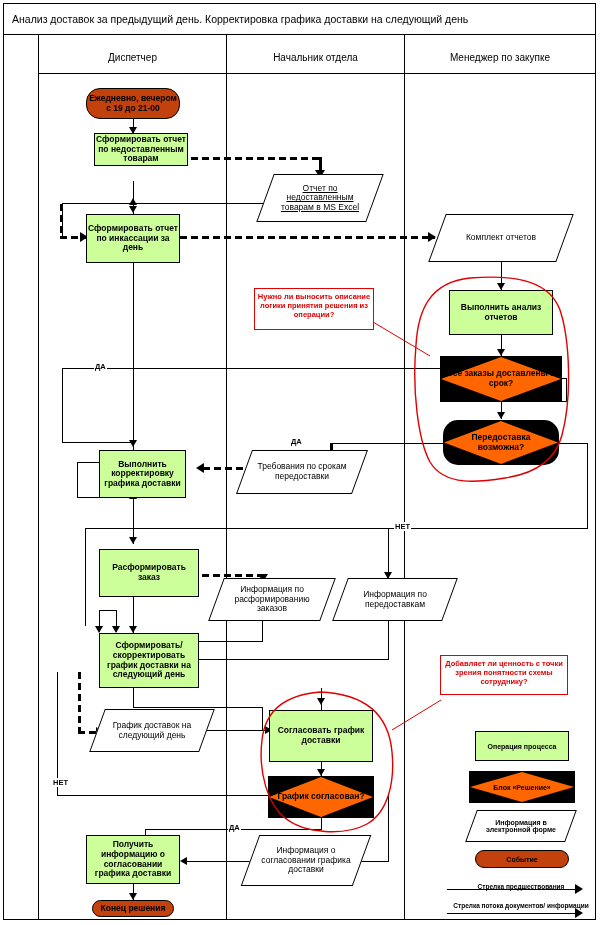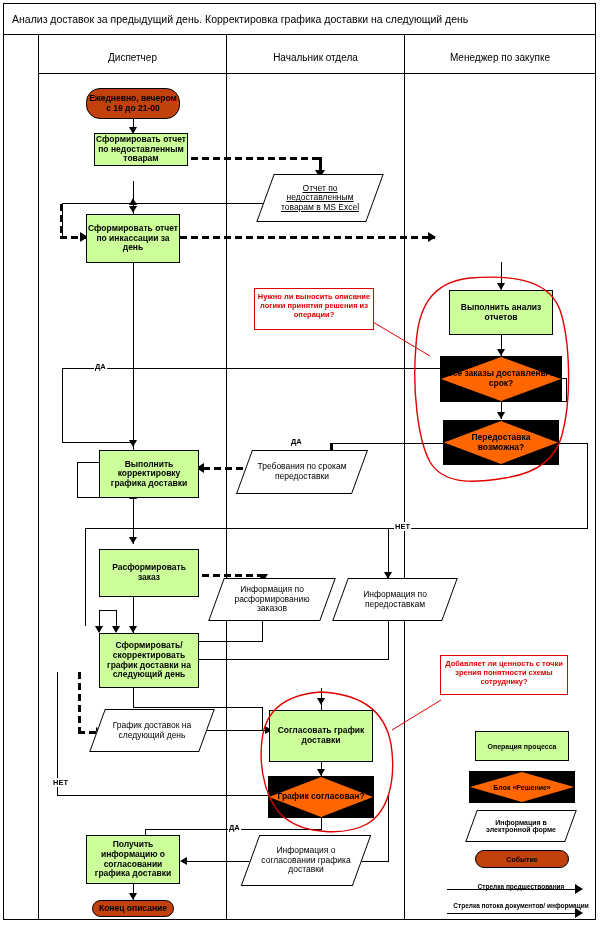--- a/index.html
+++ b/index.html
@@ -211,38 +211,42 @@
 
   <div class="node doc" style="left:265px;top:174px;width:110px;height:48px;text-decoration:underline;">
     <div class="pshape"></div>
     <span class="plbl">Отчет по недоставленным товарам в MS Excel</span>
   </div>
 
   <div class="node proc" style="left:86px;top:214px;width:94px;height:49px;">
     <span>Сформировать отчет по инкассации за день</span>
   </div>
 
+  <div class="node doc" style="left:437px;top:214px;width:128px;height:48px;">
+    <div class="pshape"></div>
+    <span class="plbl">Комплект отчетов</span>
+  </div>
 
   <div class="node proc" style="left:449px;top:290px;width:104px;height:45px;">
     <span>Выполнить анализ отчетов</span>
   </div>
 
   <div class="node dec" style="left:440px;top:356px;width:122px;height:46px;color:#000;">
     <div class="dedge"></div>
     <div class="dshape" style="inset:1px;"></div>
     <span class="dlbl">Все заказы доставлены в срок?</span>
   </div>
 
-  <div class="node dec" style="left:443px;top:420px;width:116px;height:45px;color:#000;">
+  <div class="node dec" style="left:443px;top:420px;width:116px;height:45px;color:#000;border-radius:15px;">
     <div class="dedge"></div>
     <div class="dshape" style="inset:1px;"></div>
     <span class="dlbl">Передоставка возможна?</span>
   </div>
 
-  <div class="node proc" style="left:99px;top:450px;width:100px;height:48px;">
+  <div class="node proc" style="left:99px;top:450px;width:87px;height:48px;">
     <span>Выполнить корректировку графика доставки</span>
   </div>
 
   <div class="node doc" style="left:244px;top:450px;width:116px;height:44px;">
     <div class="pshape"></div>
     <span class="plbl">Требования по срокам передоставки</span>
   </div>
 
   <div class="node proc" style="left:99px;top:549px;width:100px;height:48px;">
     <span>Расформировать заказ</span>
@@ -280,21 +284,21 @@
   <div class="node doc" style="left:250px;top:835px;width:112px;height:51px;">
     <div class="pshape"></div>
     <span class="plbl">Информация о согласовании графика доставки</span>
   </div>
 
   <div class="node proc" style="left:86px;top:835px;width:94px;height:49px;">
     <span>Получить информацию о согласовании графика доставки</span>
   </div>
 
   <div class="node event" style="left:92px;top:900px;width:82px;height:17px;">
-    <span>Конец описание</span>
+    <span>Конец решения</span>
   </div>
 
   <svg class="redsvg" viewBox="0 0 601 925">
     <path d="M 470 278 C 430 282 418 310 416 345 C 412 390 418 440 430 462 C 445 487 480 482 505 478 C 532 474 555 462 562 435 C 572 398 570 340 560 310 C 550 283 520 274 470 278 Z" fill="none" stroke="#e00000" stroke-width="1.4"></path>
     <path d="M 320 692 C 283 695 265 712 262 740 C 258 772 268 805 285 818 C 305 834 345 836 367 824 C 388 812 395 782 392 752 C 389 718 370 694 320 692 Z" fill="none" stroke="#e00000" stroke-width="1.4"></path>
     <line x1="373" y1="322" x2="430" y2="356" stroke="#e00000" stroke-width="1"></line>
     <line x1="441" y1="700" x2="392" y2="730" stroke="#e00000" stroke-width="1"></line>
   </svg>
 
   <div class="note" style="left:254px;top:288px;width:120px;height:42px;">Нужно ли выносить описание логики принятия решения из операции?</div>

